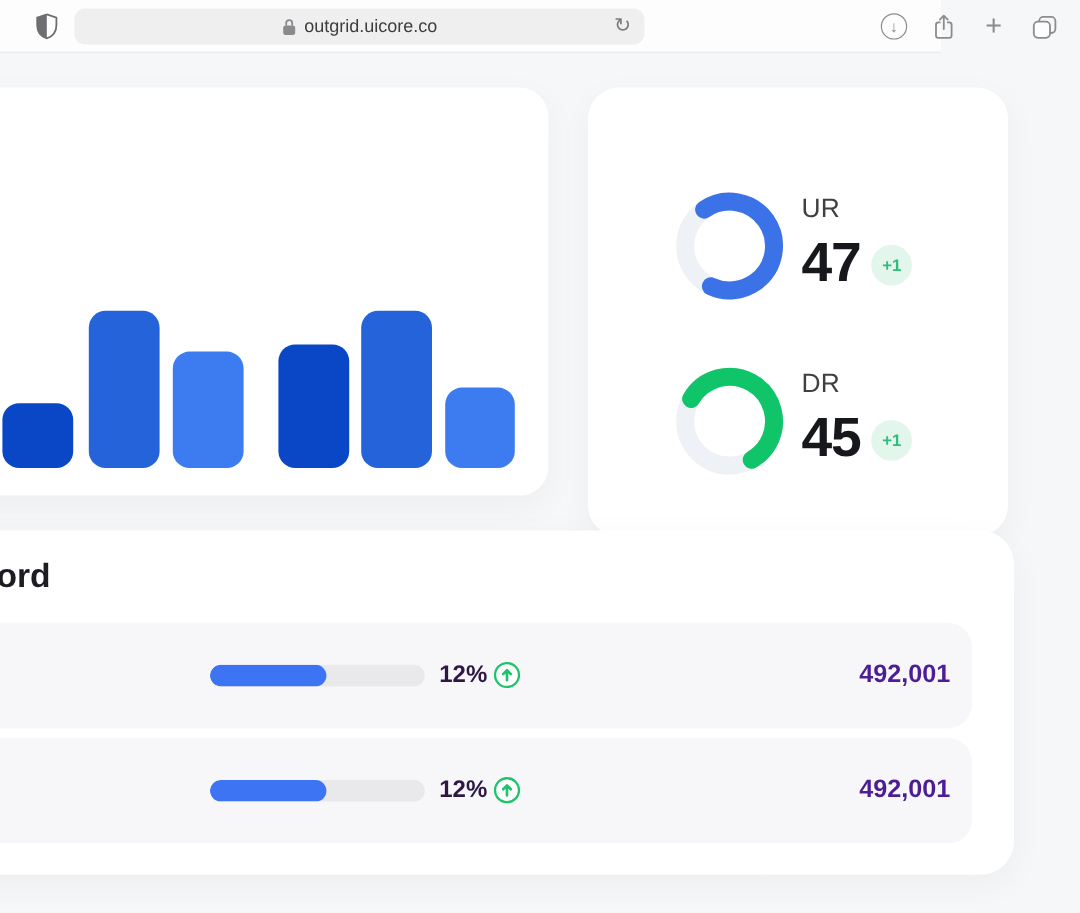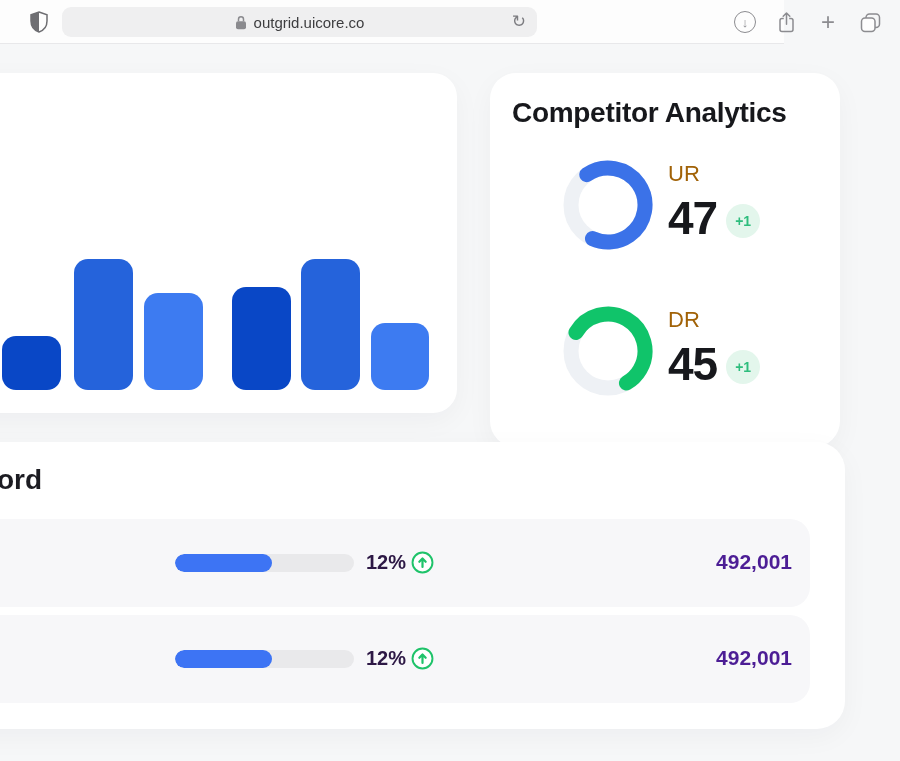--- a/index.html
+++ b/index.html
@@ -28,21 +28,21 @@
 
   .bar-card { left:-60px; top:29px; width:517px; height:340px; border-radius:24px; }
   .bar { position:absolute; bottom:23px; border-radius:14px; }
 
   .comp-card { left:490px; top:29px; width:350px; height:374px; border-radius:26px; }
   .comp-title { position:absolute; left:22px; top:24px; font-size:28px; font-weight:700;
                 color:#17181c; letter-spacing:-.3px; }
   .metric { position:absolute; left:73px; width:270px; height:112px; }
   .metric.m0 { top:87px; } .metric.m1 { top:233px; }
   .metric-info { position:absolute; left:105px; top:0; }
-  .metric-label { font-size:22px; font-weight:500; color:#a16207; line-height:26px; margin-top:1px; }
+  .metric-label { font-size:22px; font-weight:500; color:#404040; line-height:26px; margin-top:1px; }
   .metric-valrow { display:flex; align-items:center; gap:9px; margin-top:8px; }
   .metric-value { font-size:46px; font-weight:700; color:#17181c; line-height:46px; letter-spacing:-1px; }
   .delta-badge { width:34px; height:34px; border-radius:50%; background:#e3f6ec; color:#2ebd7d;
                  font-size:14px; font-weight:700; display:flex; align-items:center; justify-content:center;
                  margin-top:6px; }
 
   .table-card { left:-60px; top:398px; width:905px; height:287px; border-radius:28px; }
   .table-heading { position:absolute; left:57px; top:22px; font-size:28px; font-weight:700; color:#1c1c22; }
   .t-row { position:absolute; left:0; width:870px; height:88px; background:#f7f7f9;
            border-radius:0 20px 20px 0; }
@@ -108,21 +108,20 @@
         <div class="bar" style="left: 62px; width: 59px; height: 54px; background: rgb(9, 71, 198);"></div>
         <div class="bar" style="left: 134px; width: 59px; height: 131px; background: rgb(37, 99, 219);"></div>
         <div class="bar" style="left: 204px; width: 59px; height: 97px; background: rgb(61, 123, 241);"></div>
         <div class="bar" style="left: 292px; width: 59px; height: 103px; background: rgb(9, 71, 198);"></div>
         <div class="bar" style="left: 361px; width: 59px; height: 131px; background: rgb(37, 99, 219);"></div>
         <div class="bar" style="left: 431px; width: 58px; height: 67px; background: rgb(61, 123, 241);"></div>
       </div>
   </div>
 
   <div class="card comp-card">
-    <div class="comp-title">Competitor Analytics</div>
 
     <div class="metric m0">
       <svg class="donut" width="90" height="90" viewBox="0 0 90 90">
         <circle cx="45" cy="45" r="37" fill="none" stroke="#EEF1F5" stroke-width="15"></circle>
         <circle class="donut-arc" cx="45" cy="45" r="37" fill="none" stroke-width="15" stroke-linecap="round" stroke="#3B72E8" stroke-dasharray="154.6 232.5" transform="rotate(235 45 45)"></circle>
       </svg>
       <div class="metric-info">
         <div class="metric-label">UR</div>
         <div class="metric-valrow">
           <span class="metric-value">47</span>

